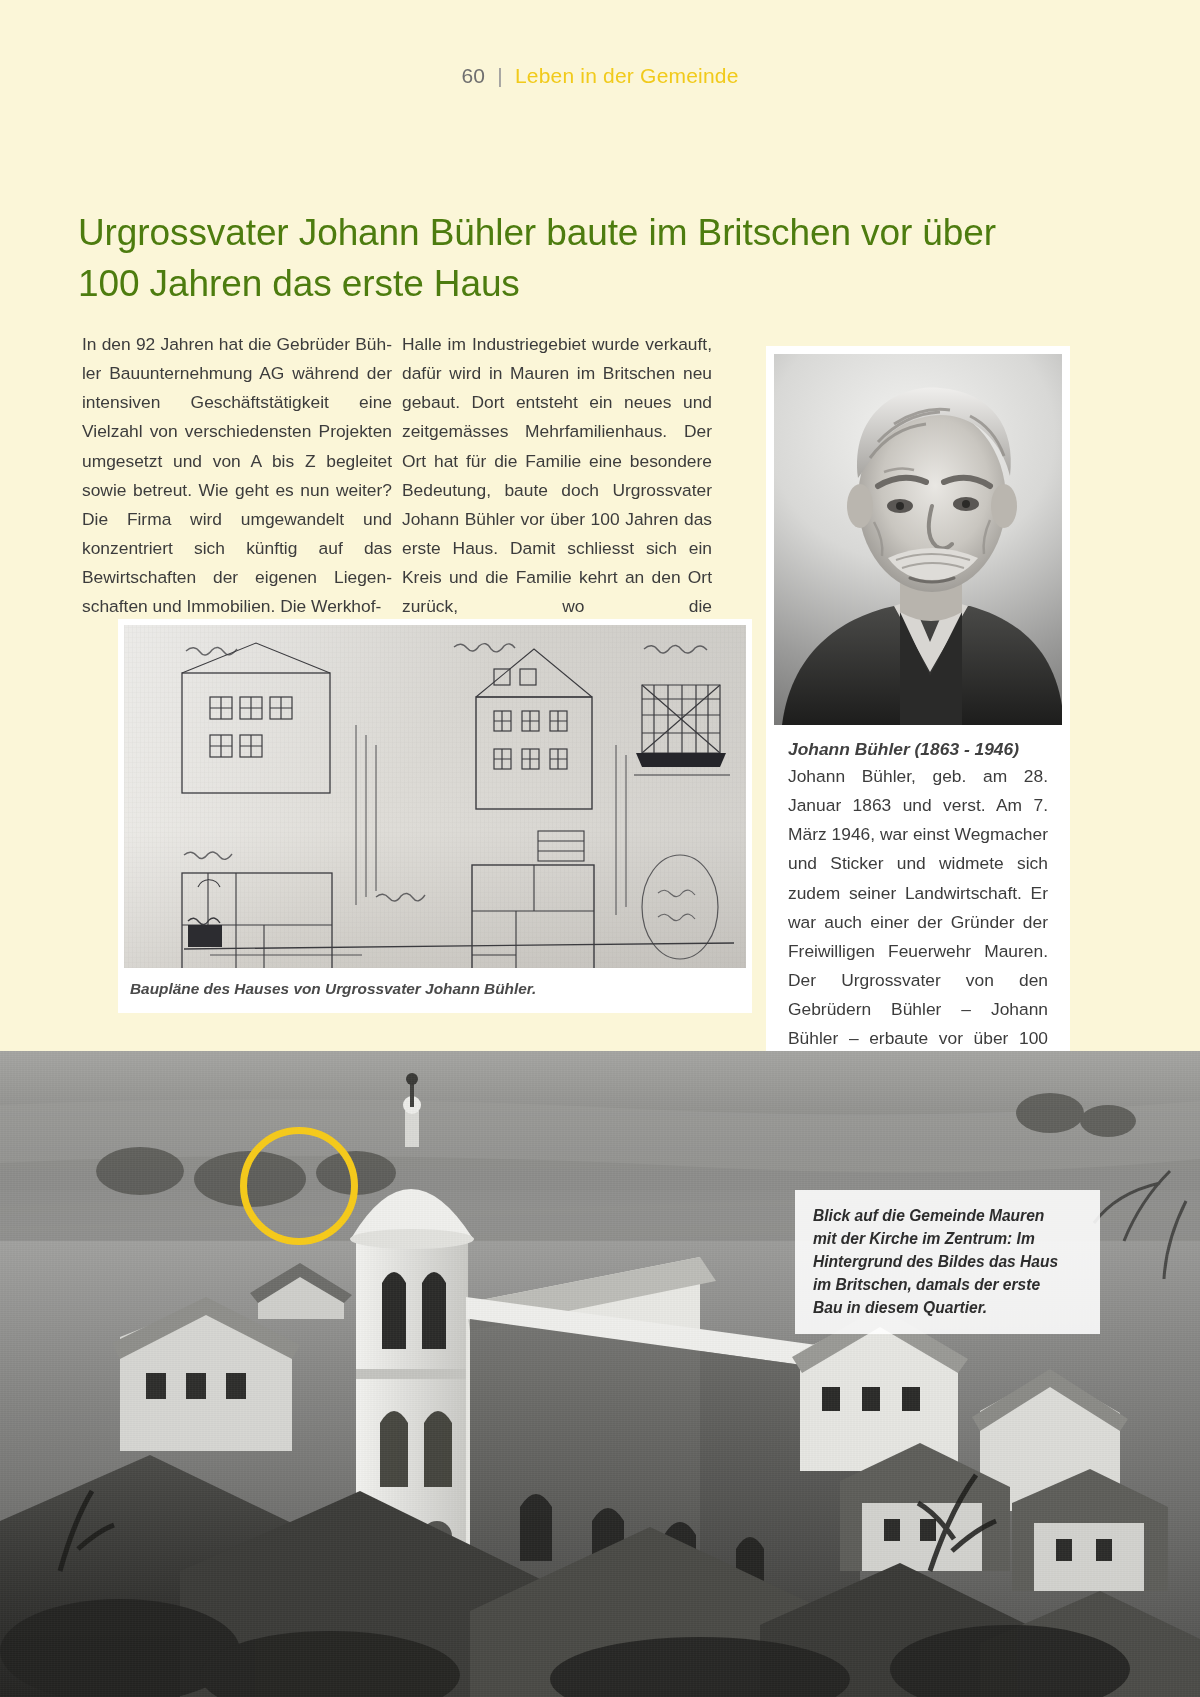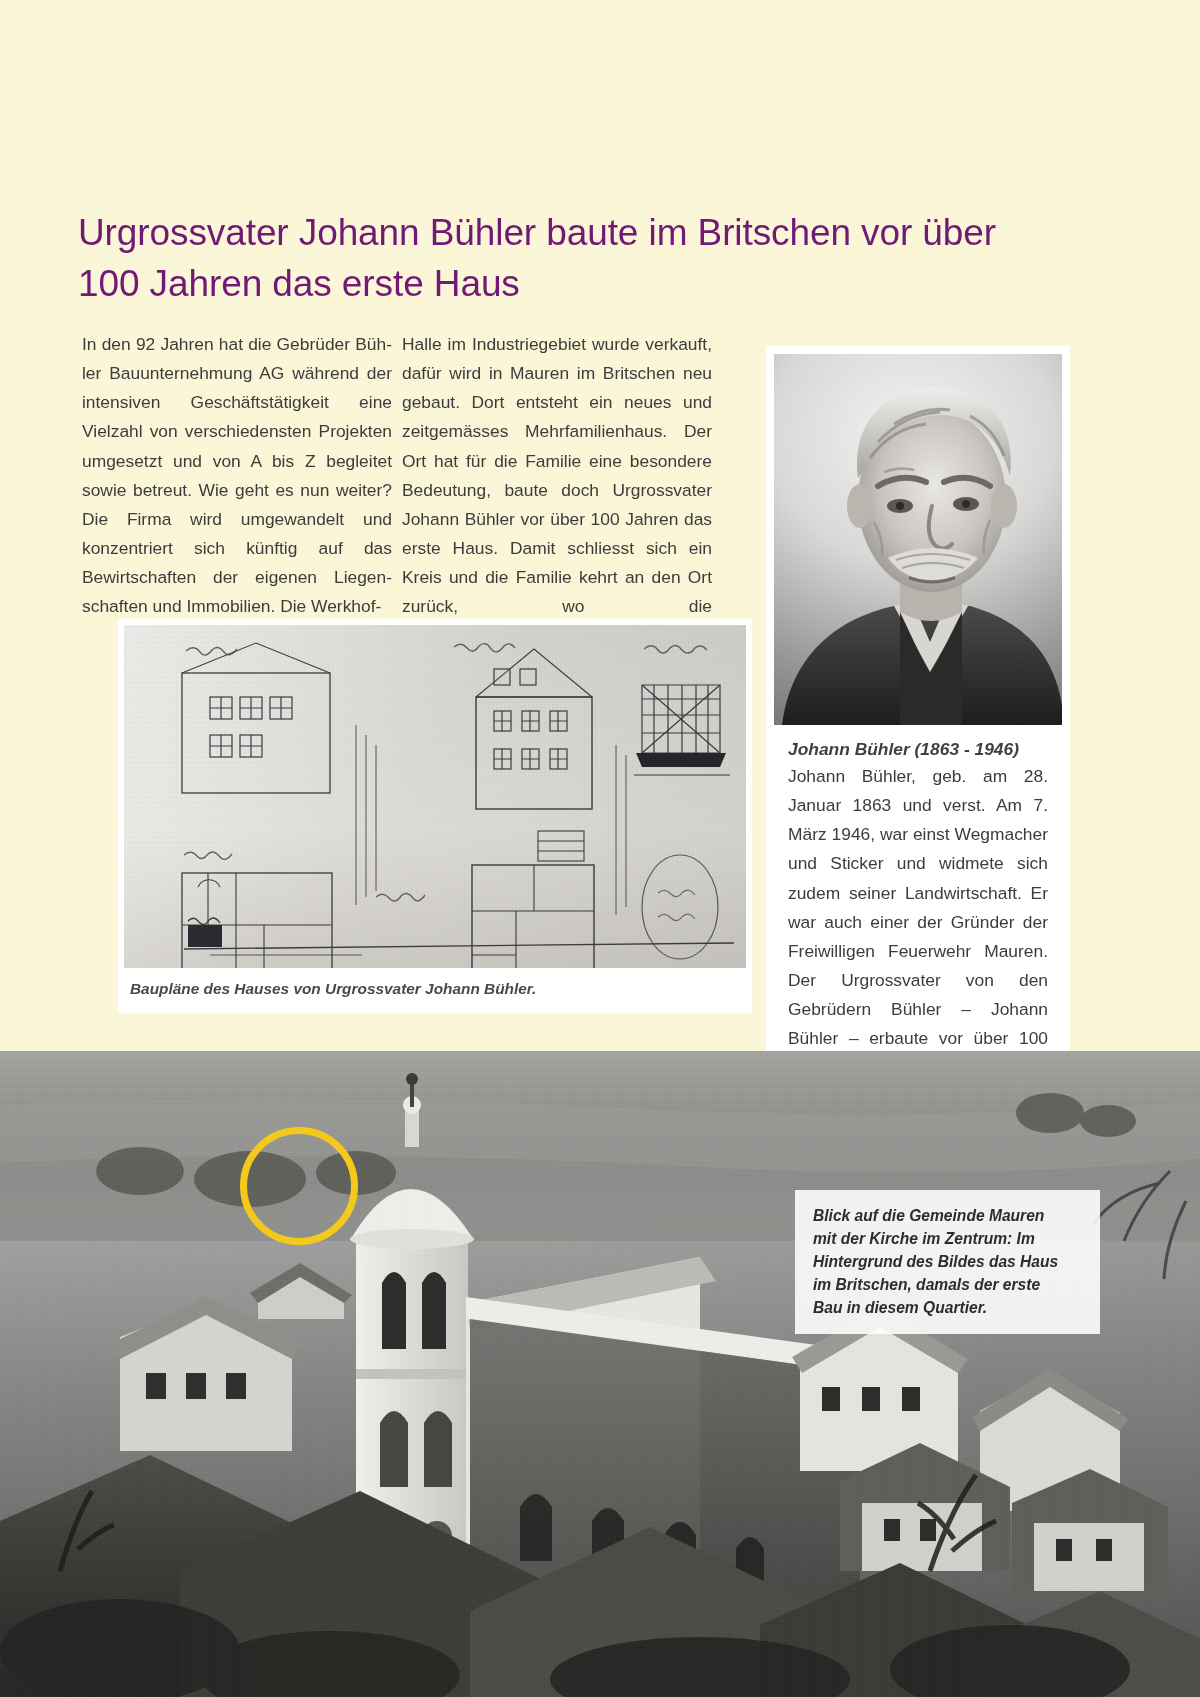--- a/index.html
+++ b/index.html
@@ -43,21 +43,21 @@
   }
 
   
   .headline {
     position: absolute;
     left: 78px;
     top: 182px;
     width: 960px;
     font-size: 37px;
     line-height: 1.38;
-    color: #701a75;
+    color: #4d7c0f;
     font-weight: 400;
     letter-spacing: -0.1px;
   }
 
   
   .col {
     position: absolute;
     top: 330px;
     width: 310px;
     font-size: 17.4px;
@@ -201,20 +201,25 @@
     font-weight: 700;
     line-height: 1.48;
     color: #2d2d2d;
   }
 </style>
 </head>
 <body>
 
 <div class="page">
 
+  <div class="running-head">
+    <span class="page-num">60</span>
+    <span class="sep">|</span>
+    <span class="section">Leben in der Gemeinde</span>
+  </div>
 
   <h1 class="headline">Urgrossvater Johann Bühler baute im Britschen vor über 100 Jahren das erste Haus</h1>
 
   <div class="col col-1">In den 92 Jahren hat die Gebrüder Büh­ler Bauunternehmung AG während der intensiven Geschäftstätigkeit eine Vielzahl von verschiedensten Projek­ten umgesetzt und von A bis Z beglei­tet sowie betreut. Wie geht es nun weiter? Die Firma wird umgewandelt und konzentriert sich künftig auf das Bewirtschaften der eigenen Liegen­schaften und Immobilien. Die Werkhof-</div>
   <div class="col col-2">Halle im Industriegebiet wurde verkauft, dafür wird in Mauren im Britschen neu gebaut. Dort entsteht ein neues und zeit­gemässes Mehrfamilienhaus. Der Ort hat für die Familie eine besondere Bedeu­tung, baute doch Urgrossvater Johann Bühler vor über 100 Jahren das erste Haus. Damit schliesst sich ein Kreis und die Familie kehrt an den Ort zurück, wo die Unternehmensgeschichte begann.</div>
 
   <figure class="fig-blueprint">
     <div class="blueprint-img">
       <div class="paper"></div>
       <div class="grain"></div>

